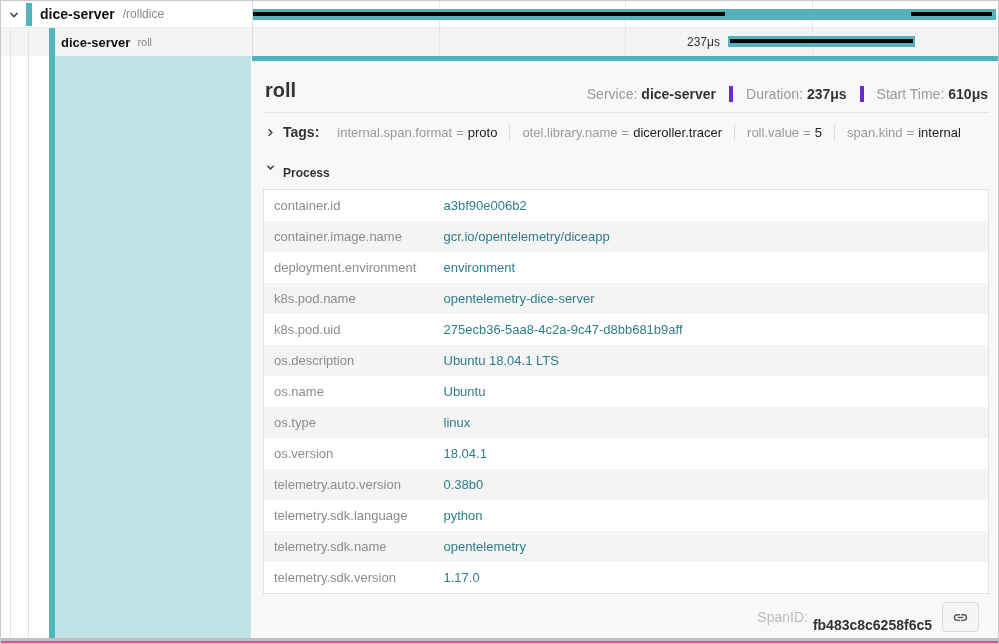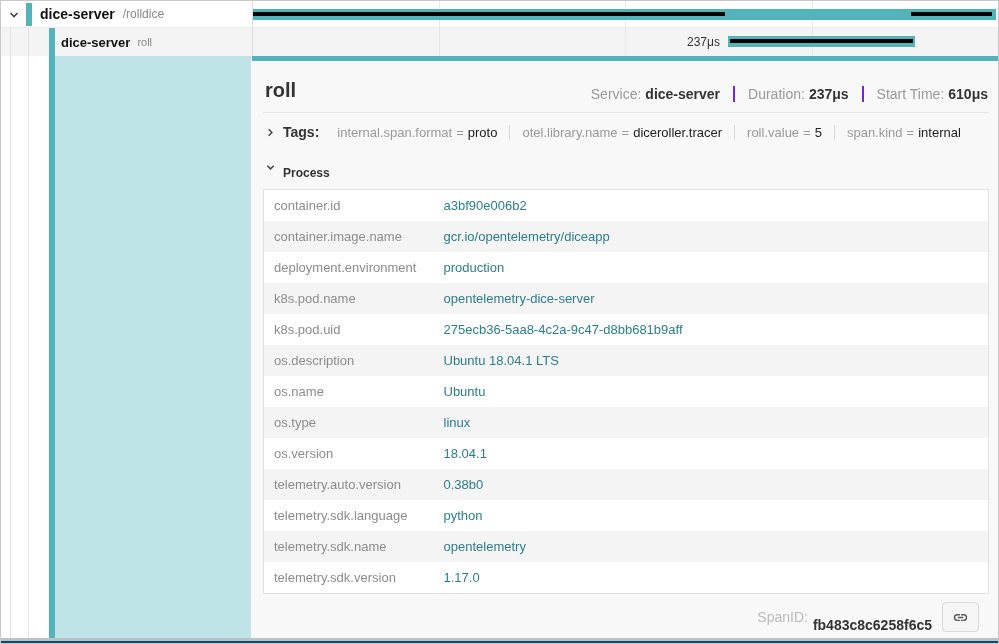--- a/index.html
+++ b/index.html
@@ -1,18 +1,18 @@
 <!DOCTYPE html>
 <html><head>
 <meta charset="utf-8">
 <style>
   * { margin:0; padding:0; box-sizing:border-box; }
   body { background:#fff; font-family:"Liberation Sans","DejaVu Sans",sans-serif; }
   .frame {
-    position:relative; width:999px; height:644px; background:#0c4a6e;
+    position:relative; width:999px; height:644px; background:#ec4899;
     border:1px solid #c9c9c9; overflow:hidden;
   }
   
   .row-name { position:absolute; left:0; width:251px; display:flex; align-items:center; }
   .row-time { position:absolute; left:251px; width:746px; }
   .r1 { top:0; height:27px; background:#fff; border-bottom:1px solid #ececec; }
   .r2 { top:27px; height:28px; background:#f4f4f4; }
   .col-divider { position:absolute; left:251px; top:0; width:1px; height:55px; background:#ddd; }
   .chev-tree { position:absolute; left:7px; top:8px; width:12px; height:12px; cursor:pointer; }
   .accent1 { position:absolute; left:25px; top:2px; width:6px; height:23px; background:#52b4ba; }
@@ -38,21 +38,21 @@
   .sel-tint { position:absolute; left:54px; top:0; width:196px; height:100%; background:#bfe4e8; }
   
   .detail { position:absolute; left:251px; top:55px; width:747px; height:582px;
             background:#f8f8f8; border-top:5px solid #52b4ba; }
   .detail-inner { padding:12px 10px 0 11px; }
   .detail-header { display:flex; justify-content:space-between; align-items:center;
                    padding:6px 1px 10px 2px; border-bottom:1px solid #e6e6e6; }
   .detail-title { font-size:20px; font-weight:600; color:#333; }
   .meta { display:flex; align-items:center; font-size:14px; }
   .meta-item { color:#999;margin-top:6px; }
-  .meta-item + .meta-item { border-left:2px solid #6d28d9; margin-left:13px; padding-left:13px; }
+  .meta-item + .meta-item { border-left:4px solid #6d28d9; margin-left:13px; padding-left:13px; }
   .meta-value { color:#333; font-weight:700; margin-left:4px; }
   .tags-row { display:flex; align-items:center; padding:11px 0 2px 2px; font-size:13px; cursor:pointer; }
   .chev-small { width:11px; height:11px; flex:0 0 auto; }
   .tags-label { font-weight:700; color:#333; margin:0 6px 0 7px; font-size:14px; }
   .tag-item { color:#999; padding:0 12px; white-space:nowrap; }
   .tag-item + .tag-item { border-left:1px solid #d9d9d9; }
   .tag-eq { color:#999; margin:0 4px; }
   .tag-value { color:#222; }
   .process-row { display:flex; align-items:center; padding:12px 0 9px 2px; cursor:pointer; }
   .process-label { font-weight:700; color:#333; margin-left:7px; font-size:12px;margin-top:12px; }
@@ -166,21 +166,21 @@
           <tr>
               <td class="k">container.id</td>
               <td class="v">a3bf90e006b2</td>
             </tr>
           <tr>
               <td class="k">container.image.name</td>
               <td class="v">gcr.io/opentelemetry/diceapp</td>
             </tr>
           <tr>
               <td class="k">deployment.environment</td>
-              <td class="v">production</td>
+              <td class="v">environment</td>
             </tr>
           <tr>
               <td class="k">k8s.pod.name</td>
               <td class="v">opentelemetry-dice-server</td>
             </tr>
           <tr>
               <td class="k">k8s.pod.uid</td>
               <td class="v">275ecb36-5aa8-4c2a-9c47-d8bb681b9aff</td>
             </tr>
           <tr>

